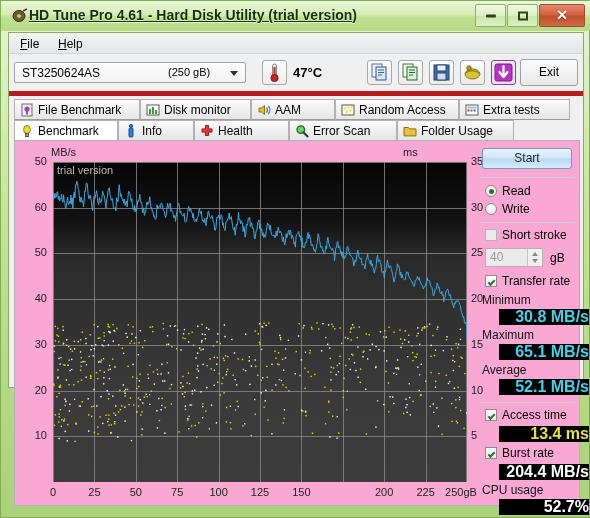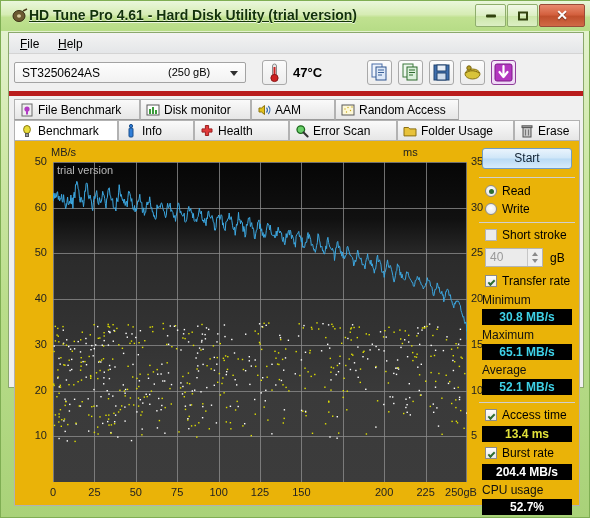--- a/index.html
+++ b/index.html
@@ -113,21 +113,21 @@
     display:flex;align-items:center;
   }
   .tab.active{
     background:#fff;border-bottom:1px solid #fff;
   }
   .tab .tl{font-size:12px;white-space:nowrap;}
   .tab .ti{width:14px;height:14px;margin:0 4px 0 5px;flex:none;position:relative;}
   
   .panel{
     position:absolute;left:5px;top:107px;width:566px;height:366px;
-    background:#eab308;border:1px solid #b2b2b2;box-sizing:border-box;
+    background:#f9a8d4;border:1px solid #b2b2b2;box-sizing:border-box;
   }
   
   .chart-wrap{position:absolute;left:0;top:0;width:456px;height:364px;}
   .ylab-left{position:absolute;left:36px;top:5px;font-size:11px;color:#222;}
   .ylab-right{position:absolute;left:388px;top:5px;font-size:11px;color:#222;}
   .plot{
     position:absolute;left:38px;top:21px;width:414px;height:320px;
     background:#000;
   }
   .plot .bgmid{position:absolute;left:0;right:0;top:0;height:100%;
@@ -187,23 +187,23 @@
   }
   .spin-btns .up,.spin-btns .dn{
     position:absolute;left:4px;width:0;height:0;
     border-left:3px solid transparent;border-right:3px solid transparent;
   }
   .spin-btns .up{top:3px;border-bottom:4px solid #8a8a8a;}
   .spin-btns .dn{bottom:3px;border-top:4px solid #8a8a8a;}
   .gb-lbl{position:absolute;left:75px;font-size:12px;}
   .stat-cap{position:absolute;left:7px;font-size:12px;color:#111;}
   .stat-box{
-    position:absolute;left:7px;width:90px;height:16px;
-    background:#000;text-align:center;line-height:16px;
-    font-size:12px;font-weight:bold;
+    position:absolute;left:24px;width:90px;height:16px;
+    background:#000;text-align:right;line-height:16px;
+    font-size:16px;font-weight:bold;
   }
   .stat-box.cy{color:#3fd2e8;}
   .stat-box.ye{color:#e2e23a;}
   .stat-box.wh{color:#ffffff;}
 </style>
 </head>
 <body>
 
 <div class="window">
 
@@ -278,20 +278,21 @@
           <circle cx="8" cy="7" r="2.2" fill="#b79f22" stroke="#7a6410"></circle>
         </svg>
       </div>
       <div class="tbtn accent" style="left:482px;">
         <svg width="23" height="23" viewBox="0 0 23 23">
           <rect x="3" y="3" width="17" height="17" rx="2" fill="#b336bf" stroke="#7d1d88"></rect>
           <path d="M11.5 5v8M7.5 11l4 5 4-5" stroke="#ffffff" stroke-width="2.2" fill="none" stroke-linecap="round" stroke-linejoin="round"></path>
         </svg>
       </div>
 
+      <div class="exit-btn">Exit</div>
     </div>
 
     <div class="tabrow r1">
       <div class="tab" style="left:0px;width:126px;">
         <span class="ti">
           <svg width="14" height="14" viewBox="0 0 14 14">
               <rect x="2" y="1" width="10" height="12" fill="#efefef" stroke="#6a6a6a"></rect>
               <circle cx="7" cy="6" r="2.6" fill="#b23bc4"></circle>
               <rect x="6" y="8" width="2" height="3.5" fill="#b23bc4"></rect>
             </svg>
@@ -325,20 +326,32 @@
               <rect x="1" y="2" width="12" height="10" fill="#fdf8d8" stroke="#5a5a5a"></rect>
               <circle cx="4" cy="6" r=".7" fill="#c8a81a"></circle>
               <circle cx="7" cy="4.5" r=".7" fill="#c8a81a"></circle>
               <circle cx="9.5" cy="7.5" r=".7" fill="#c8a81a"></circle>
               <circle cx="5.5" cy="9" r=".7" fill="#c8a81a"></circle>
               <circle cx="11" cy="4" r=".7" fill="#c8a81a"></circle>
             </svg>
         </span>
         <span class="tl">Random Access</span>
       </div>
+      <div class="tab" style="left:445px;width:111px;">
+        <span class="ti">
+          <svg width="14" height="14" viewBox="0 0 14 14">
+              <rect x="1" y="2" width="12" height="10" fill="#fff" stroke="#5a5a5a"></rect>
+              <rect x="2.5" y="3.5" width="9" height="2" fill="#8fc4e8"></rect>
+              <rect x="2.5" y="6.5" width="2" height="2" fill="#c03a3a"></rect>
+              <rect x="5.5" y="6.5" width="2" height="2" fill="#3a9c3a"></rect>
+              <rect x="8.5" y="6.5" width="2" height="2" fill="#3a6fb0"></rect>
+            </svg>
+        </span>
+        <span class="tl">Extra tests</span>
+      </div>
     </div>
 
     <div class="tabrow r2">
       <div class="tab active" style="left:0px;width:104px;">
         <span class="ti">
           <svg width="14" height="14" viewBox="0 0 14 14">
               <ellipse cx="7" cy="5.5" rx="3.4" ry="4" fill="#e8dc3a" stroke="#8a7a10"></ellipse>
               <rect x="5.5" y="9.5" width="3" height="3" fill="#9a9a9a" stroke="#5a5a5a"></rect>
             </svg>
         </span>
@@ -370,30 +383,20 @@
         </span>
         <span class="tl">Health</span>
       </div>
       <div class="tab" style="left:383px;width:117px;">
         <span class="ti">
           <svg width="14" height="14" viewBox="0 0 14 14">
               <path d="M1 3.5h4.5l1.2 1.4H13v7H1z" fill="#e8c23a" stroke="#8a6e10"></path>
             </svg>
         </span>
         <span class="tl">Folder Usage</span>
-      </div>
-      <div class="tab" style="left:500px;width:66px;">
-        <span class="ti">
-          <svg width="14" height="14" viewBox="0 0 14 14">
-              <rect x="3" y="3.5" width="8" height="9.5" fill="#c8c8c8" stroke="#555"></rect>
-              <rect x="2" y="1.8" width="10" height="1.8" fill="#aaa" stroke="#555"></rect>
-              <path d="M5.5 5.5v6M8.5 5.5v6" stroke="#777"></path>
-            </svg>
-        </span>
-        <span class="tl">Erase</span>
       </div>
     </div>
 
     <div class="panel">
 
       <div class="chart-wrap">
         <div class="ylab-left">MB/s</div>
         <div class="ylab-right">ms</div>
 
         <div class="plot">

